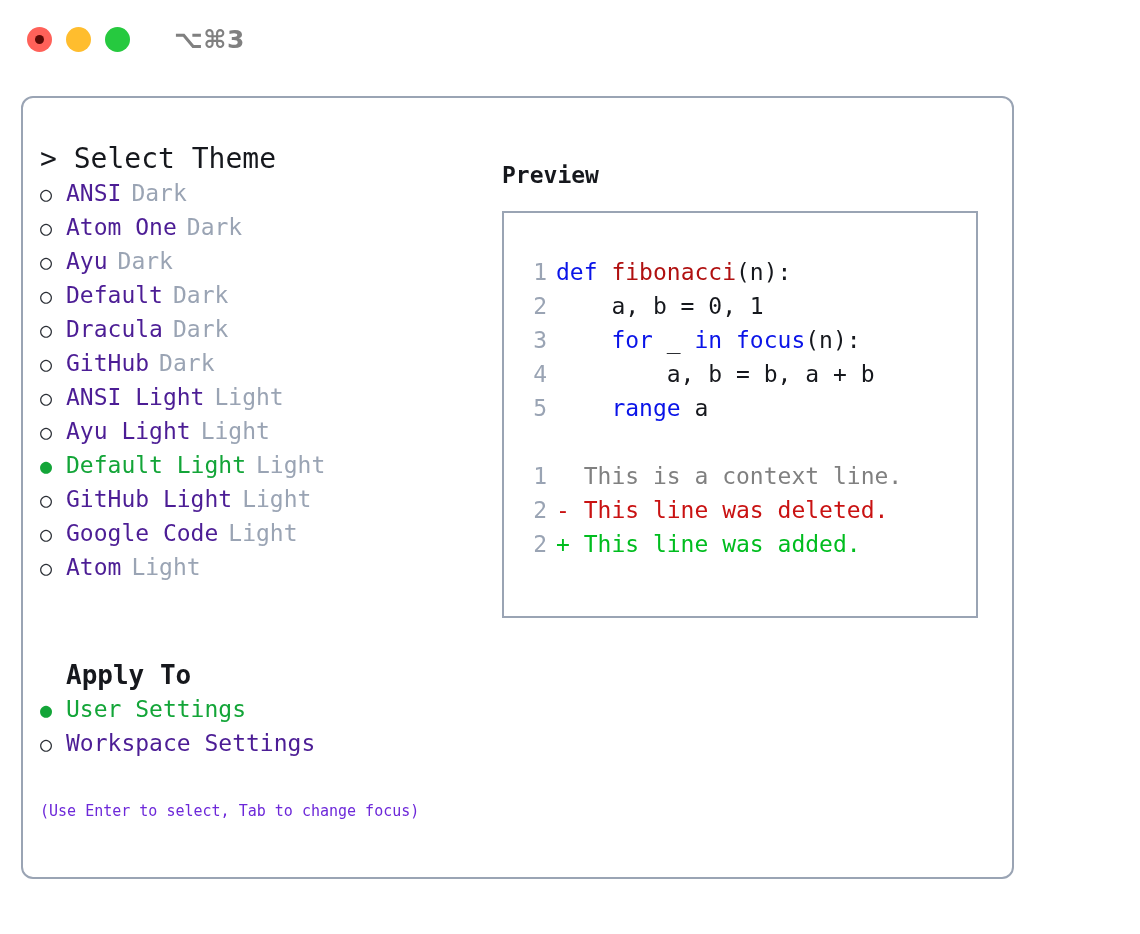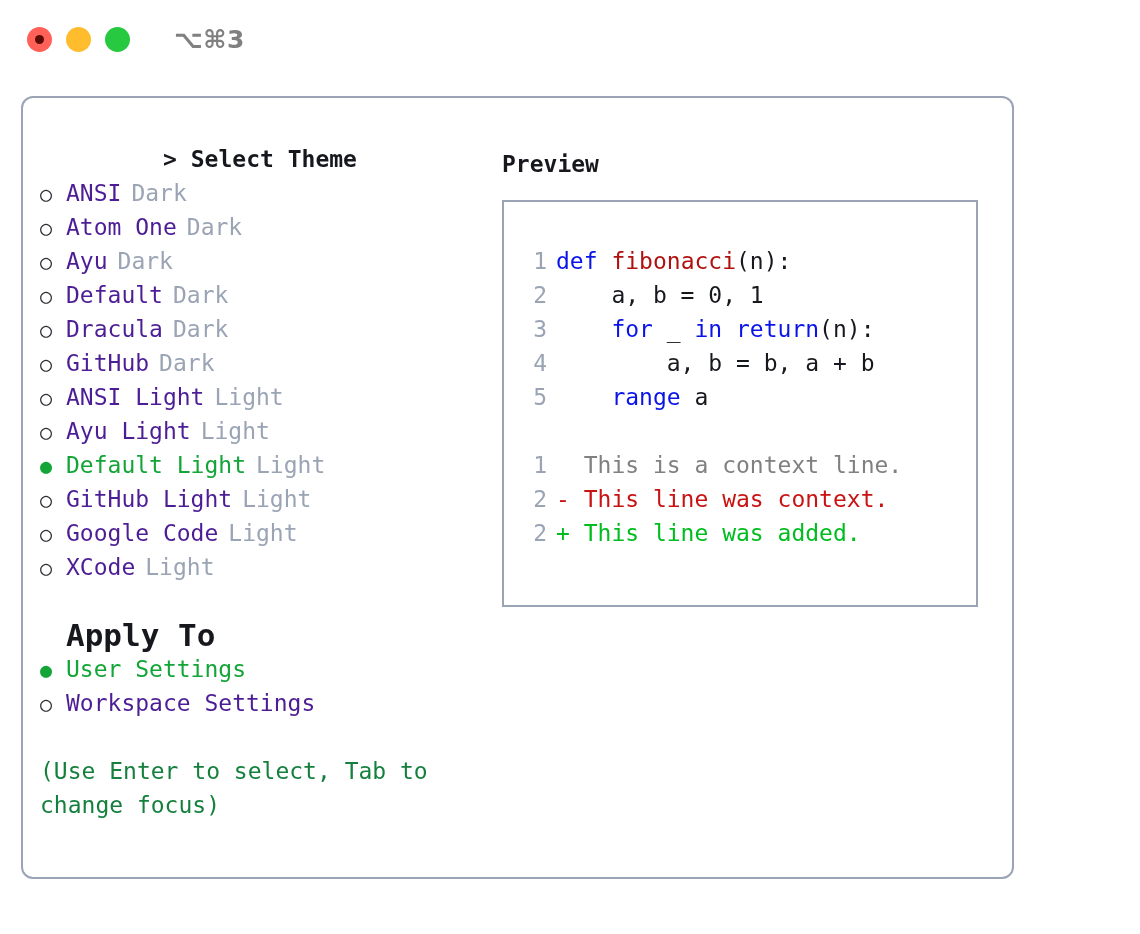--- a/index.html
+++ b/index.html
@@ -57,32 +57,31 @@
     background: #ffffff;
   }
 
   .col-left {
     position: absolute;
     left: 17px; top: 44px;
     width: 440px;
   }
   .col-right {
     position: absolute;
-    left: 479px; top: 49px;
+    left: 479px; top: 60px;
     width: 490px;
   }
 
   
   .section-head {
-    font-size: 23px;
-    font-weight: 700;
+    font-size: 28px;
+    font-weight: 400;
     color: #16181d;
     line-height: 34px;
     white-space: pre;
-    text-align: center;
   }
   .row {
     display: flex;
     align-items: baseline;
     line-height: 34px;
     height: 34px;
     font-size: 23px;
     white-space: pre;
   }
   .marker {
@@ -95,33 +94,34 @@
   .marker.sel { color: #13a538; }
   .row-label { color: #4c1d95; }
   .row.selected .row-label { color: #13a538; }
   .badge {
     color: #9aa4b4;
     margin-left: 10px;
   }
   .spacer-row { height: 34px; }
 
   .apply-head {
-    font-size: 31px;
+    font-size: 26px;
     font-weight: 700;
     color: #16181d;
     line-height: 34px;
     padding-left: 26px;
     white-space: pre;
+    margin-top: 40px;
   }
 
   .hint {
     margin-top: 34px;
-    font-size: 23px;
-    line-height: 34px;
-    color: #15803d;
+    font-size: 15px;
+    line-height: 34px;
+    color: #6d28d9;
     width: 400px;
     white-space: pre-wrap;
   }
 
   
   .preview-title {
     font-size: 23px;
     font-weight: 700;
     color: #16181d;
     line-height: 34px;
@@ -184,47 +184,47 @@
           <div class="row"><span class="marker">○</span><span class="row-label">Atom One</span><span class="badge">Dark</span></div>
           <div class="row"><span class="marker">○</span><span class="row-label">Ayu</span><span class="badge">Dark</span></div>
           <div class="row"><span class="marker">○</span><span class="row-label">Default</span><span class="badge">Dark</span></div>
           <div class="row"><span class="marker">○</span><span class="row-label">Dracula</span><span class="badge">Dark</span></div>
           <div class="row"><span class="marker">○</span><span class="row-label">GitHub</span><span class="badge">Dark</span></div>
           <div class="row"><span class="marker">○</span><span class="row-label">ANSI Light</span><span class="badge">Light</span></div>
           <div class="row"><span class="marker">○</span><span class="row-label">Ayu Light</span><span class="badge">Light</span></div>
           <div class="row selected"><span class="marker sel">●</span><span class="row-label">Default Light</span><span class="badge">Light</span></div>
           <div class="row"><span class="marker">○</span><span class="row-label">GitHub Light</span><span class="badge">Light</span></div>
           <div class="row"><span class="marker">○</span><span class="row-label">Google Code</span><span class="badge">Light</span></div>
-          <div class="row"><span class="marker">○</span><span class="row-label">XCode</span><span class="badge">Light</span></div>
+          <div class="row"><span class="marker">○</span><span class="row-label">Atom</span><span class="badge">Light</span></div>
         </div>
 
       <div class="spacer-row"></div>
 
       <div class="apply-head">Apply To</div>
       <div id="apply-list">
           <div class="row selected"><span class="marker sel">●</span><span class="row-label">User Settings</span></div>
           <div class="row"><span class="marker">○</span><span class="row-label">Workspace Settings</span></div>
         </div>
 
       <div class="hint">(Use Enter to select, Tab to change focus)</div>
     </div>
 
     <div class="col-right">
       <div class="preview-title">Preview</div>
       <div class="code-box">
         <div id="code-lines">
             <div class="code-line"><span class="ln">1</span><span class="code-text"><span class="tk-kw">def </span><span class="tk-fn">fibonacci</span><span class="tk-pl">(n):</span></span></div>
             <div class="code-line"><span class="ln">2</span><span class="code-text"><span class="tk-pl">    a, b = 0, 1</span></span></div>
-            <div class="code-line"><span class="ln">3</span><span class="code-text"><span class="tk-pl">    </span><span class="tk-kw">for</span><span class="tk-pl"> _ </span><span class="tk-kw">in return</span><span class="tk-pl">(n):</span></span></div>
+            <div class="code-line"><span class="ln">3</span><span class="code-text"><span class="tk-pl">    </span><span class="tk-kw">for</span><span class="tk-pl"> _ </span><span class="tk-kw">in focus</span><span class="tk-pl">(n):</span></span></div>
             <div class="code-line"><span class="ln">4</span><span class="code-text"><span class="tk-pl">        a, b = b, a + b</span></span></div>
             <div class="code-line"><span class="ln">5</span><span class="code-text"><span class="tk-pl">    </span><span class="tk-kw">range</span><span class="tk-pl"> a</span></span></div>
           </div>
         <div class="blank-line"></div>
         <div id="diff-lines">
             <div class="code-line"><span class="ln">1</span><span class="code-text tk-ctx">  This is a context line.</span></div>
-            <div class="code-line"><span class="ln">2</span><span class="code-text tk-del">- This line was context.</span></div>
+            <div class="code-line"><span class="ln">2</span><span class="code-text tk-del">- This line was deleted.</span></div>
             <div class="code-line"><span class="ln">2</span><span class="code-text tk-add">+ This line was added.</span></div>
           </div>
       </div>
     </div>
 
   </div>
 </div>
 
 </body></html>

